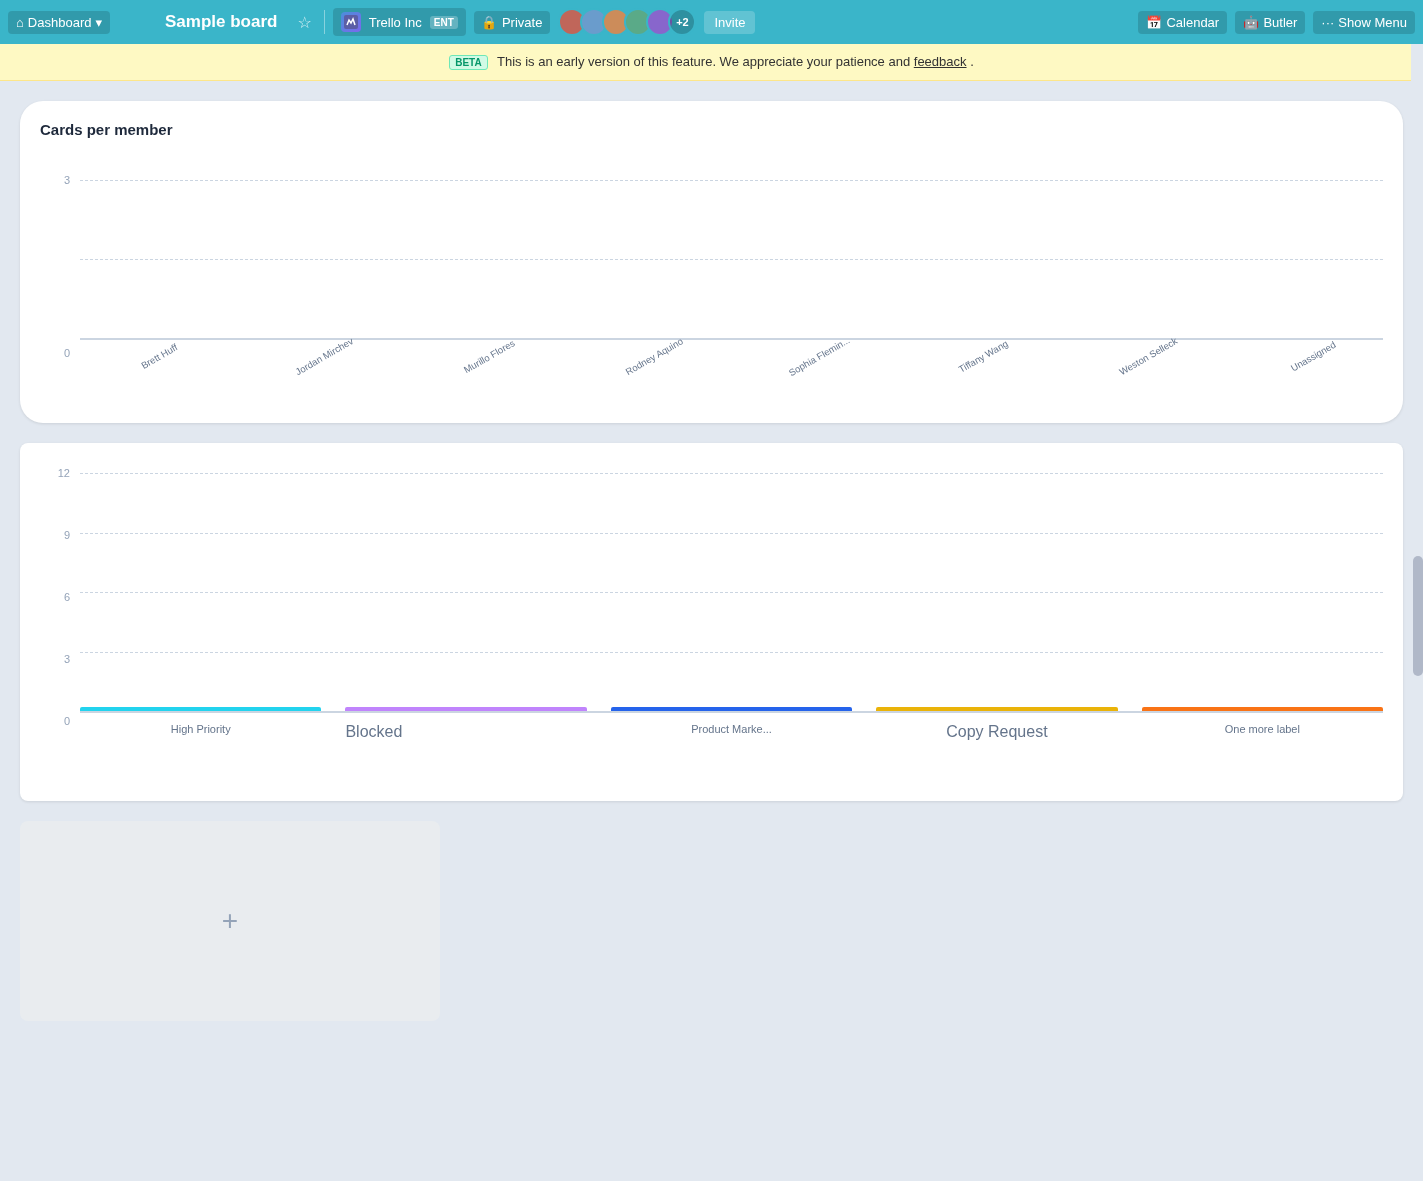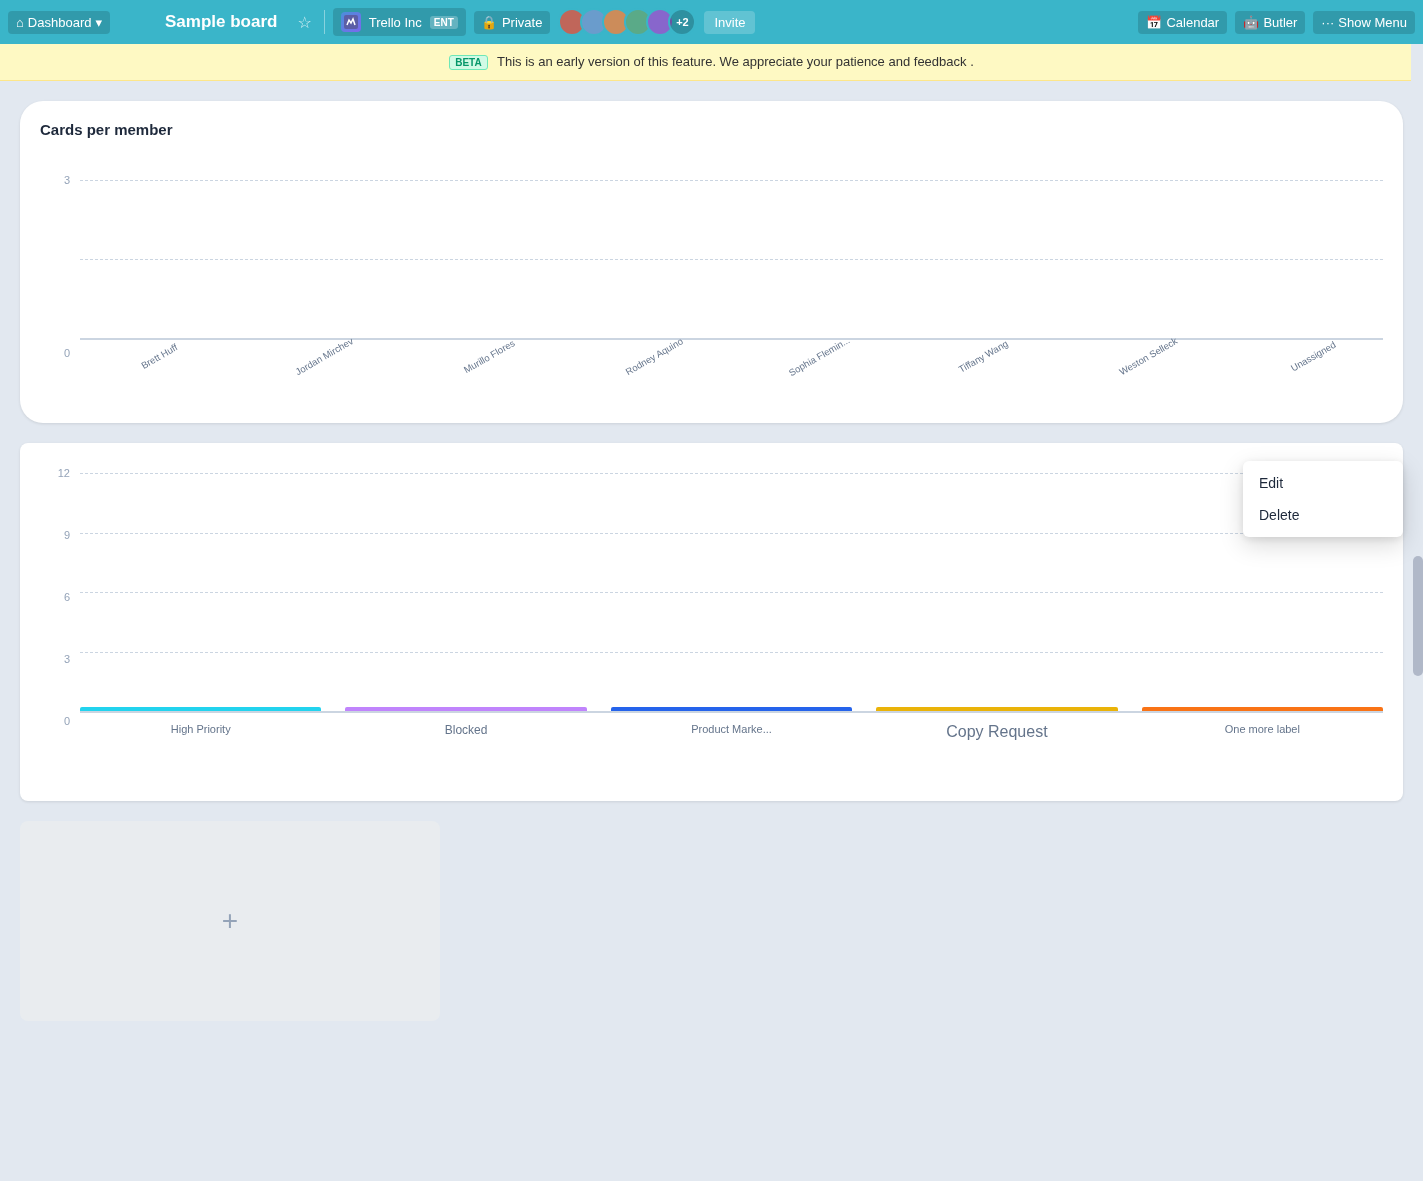--- a/index.html
+++ b/index.html
@@ -99,21 +99,21 @@
       border-bottom: 1px solid #fde68a;
     }
     .beta-badge {
       display: inline-block;
       background: #d1fae5; color: #059669;
       font-size: 10px; font-weight: 700;
       padding: 1px 5px; border-radius: 3px;
       margin-right: 6px;
       border: 1px solid #6ee7b7;
     }
-    .feedback-link { color: #333; cursor: pointer; }
+    .feedback-link { color: #333; text-decoration: underline; cursor: pointer; }
 
     
     .main {
       background: #e2e8f0;
       min-height: calc(1181px - 44px - 36px);
       padding: 20px;
       position: relative;
     }
 
     
@@ -349,34 +349,30 @@
         <div class="bar-group">
           <div class="bar" style="background:#eab308;height:37%;min-height:4px;"></div>
         </div>
         <div class="bar-group">
           <div class="bar" style="background:#f97316;height:21%;min-height:4px;"></div>
         </div>
       </div>
 
       <div style="display:flex;gap:24px;margin-top:10px;">
         <div style="flex:1;text-align:center;font-size:11px;color:#64748b;white-space:nowrap;">High Priority</div>
-        <div style="flex:1;text-align:center;font-size:12px;color:#64748b;white-space:nowrap;">Blocked</div>
+        <div style="flex:1;font-size:16px;color:#64748b;white-space:nowrap;">Blocked</div>
         <div style="flex:1;text-align:center;font-size:11px;color:#64748b;white-space:nowrap;">Product Marke...</div>
         <div style="flex:1;text-align:center;font-size:16px;color:#64748b;white-space:nowrap;">Copy Request</div>
         <div style="flex:1;text-align:center;font-size:11px;color:#64748b;white-space:nowrap;">One more label</div>
       </div>
     </div>
   </div>
 
   <div class="add-widget-card">
     <span class="add-icon">+</span>
   </div>
 
-  <div class="dropdown-menu">
-    <button class="dropdown-item">Edit</button>
-    <button class="dropdown-item">Delete</button>
-  </div>
 
   <div style="position:fixed;right:0;top:44px;bottom:0;width:12px;background:#e2e8f0;">
     <div style="position:absolute;right:0;width:10px;background:#b0b8c8;border-radius:5px;top:45%;height:120px;"></div>
   </div>
 
 </div>
 
 </body></html>

